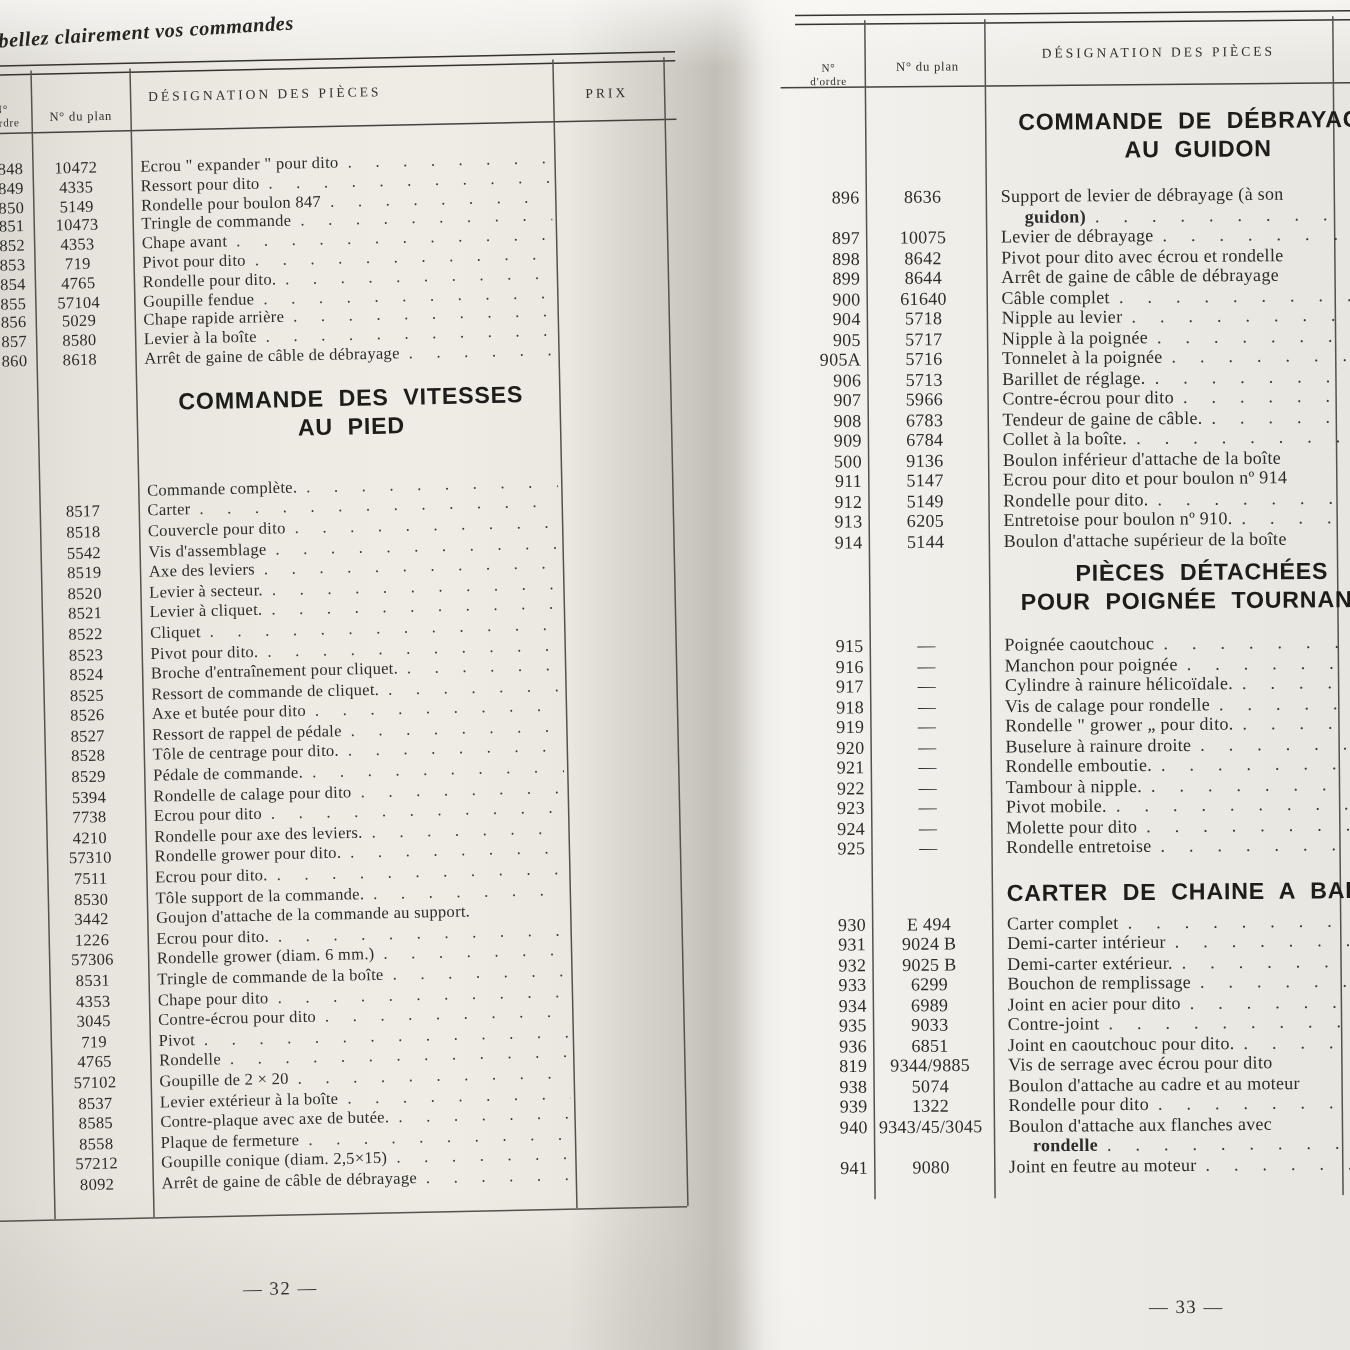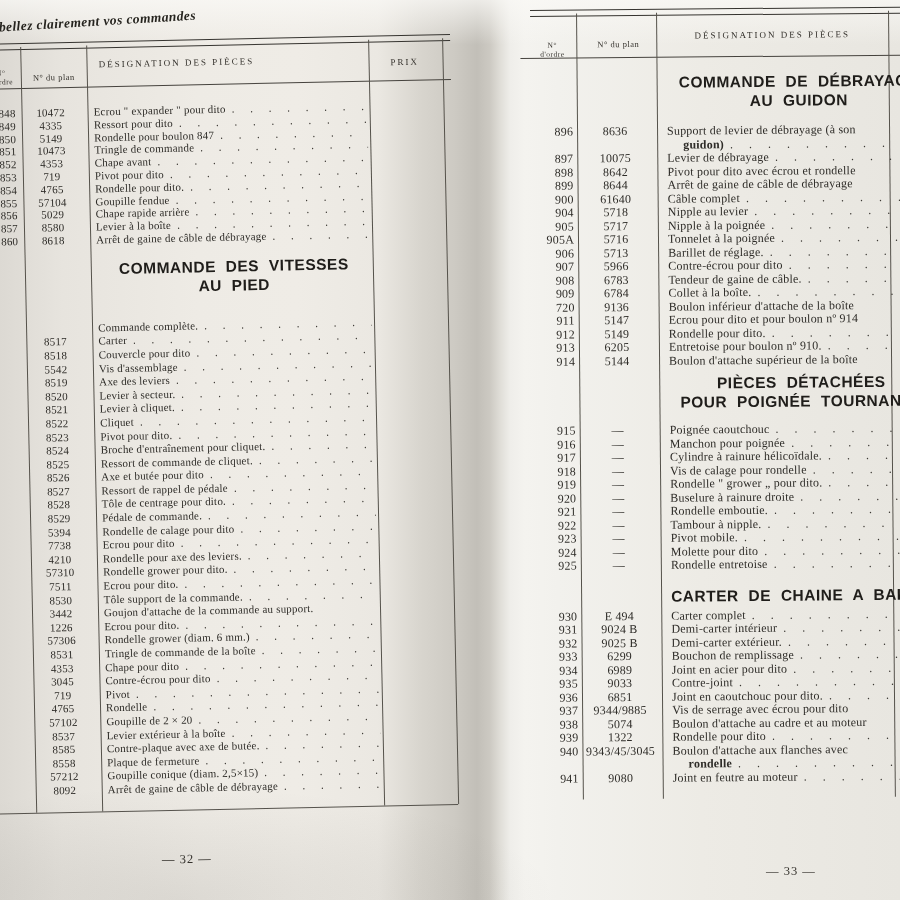--- a/index.html
+++ b/index.html
@@ -587,21 +587,21 @@
         </div>
         <div class="rrow">
           <span class="ord txt">909</span>
           <span class="plan txt">6784</span>
           <div class="des">
             <span class="dtext">Collet à la boîte.</span>
             <span class="leader">. . . . . . . . . . . . . . . . . . . . . . . . . . . . . . . . . . . . . . . . . . . . . . . . . . . . . . . . . . . .</span>
           </div>
         </div>
         <div class="rrow">
-          <span class="ord txt">720</span>
+          <span class="ord txt">500</span>
           <span class="plan txt">9136</span>
           <div class="des">
             <span class="dtext">Boulon inférieur d'attache de la boîte</span>
             <span class="leader off">. . . . . . . . . . . . . . . . . . . . . . . . . . . . . . . . . . . . . . . . . . . . . . . . . . . . . . . . . . . .</span>
           </div>
         </div>
         <div class="rrow">
           <span class="ord txt">911</span>
           <span class="plan txt">5147</span>
           <div class="des">
@@ -778,21 +778,21 @@
         </div>
         <div class="rrow">
           <span class="ord txt">936</span>
           <span class="plan txt">6851</span>
           <div class="des">
             <span class="dtext">Joint en caoutchouc pour dito.</span>
             <span class="leader">. . . . . . . . . . . . . . . . . . . . . . . . . . . . . . . . . . . . . . . . . . . . . . . . . . . . . . . . . . . .</span>
           </div>
         </div>
         <div class="rrow">
-          <span class="ord txt">937</span>
+          <span class="ord txt">819</span>
           <span class="plan txt">9344/9885</span>
           <div class="des">
             <span class="dtext">Vis de serrage avec écrou pour dito</span>
             <span class="leader off">. . . . . . . . . . . . . . . . . . . . . . . . . . . . . . . . . . . . . . . . . . . . . . . . . . . . . . . . . . . .</span>
           </div>
         </div>
         <div class="rrow">
           <span class="ord txt">938</span>
           <span class="plan txt">5074</span>
           <div class="des">

